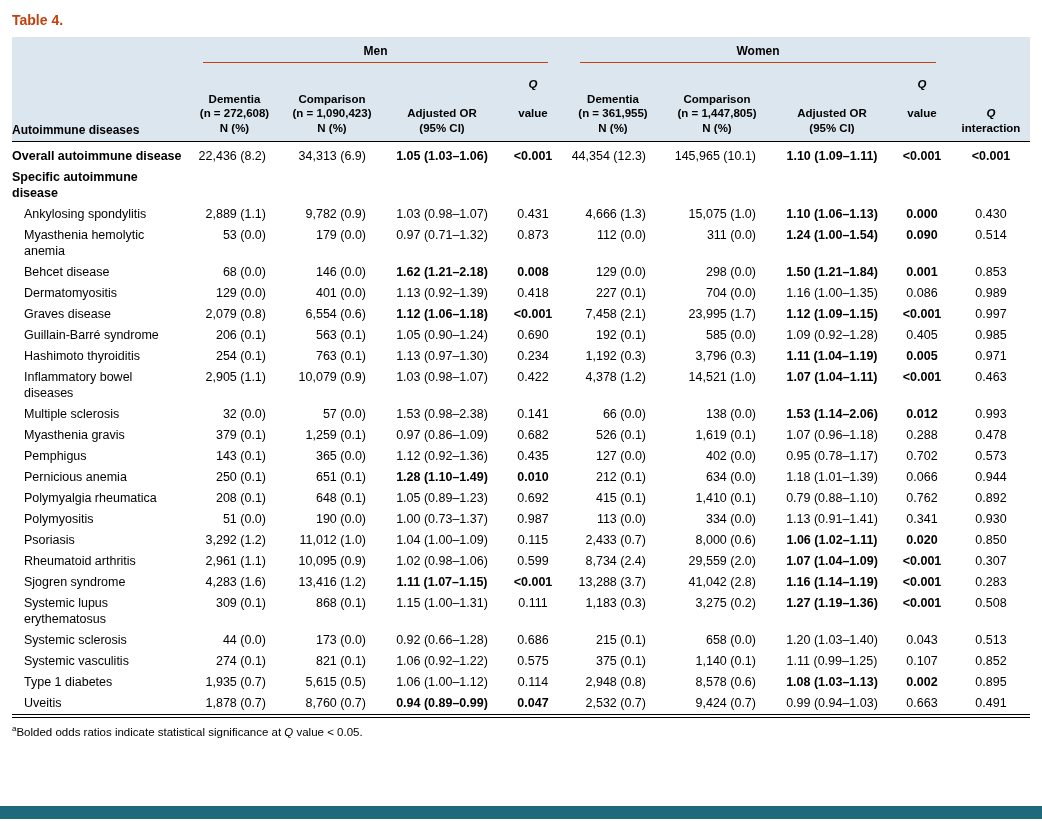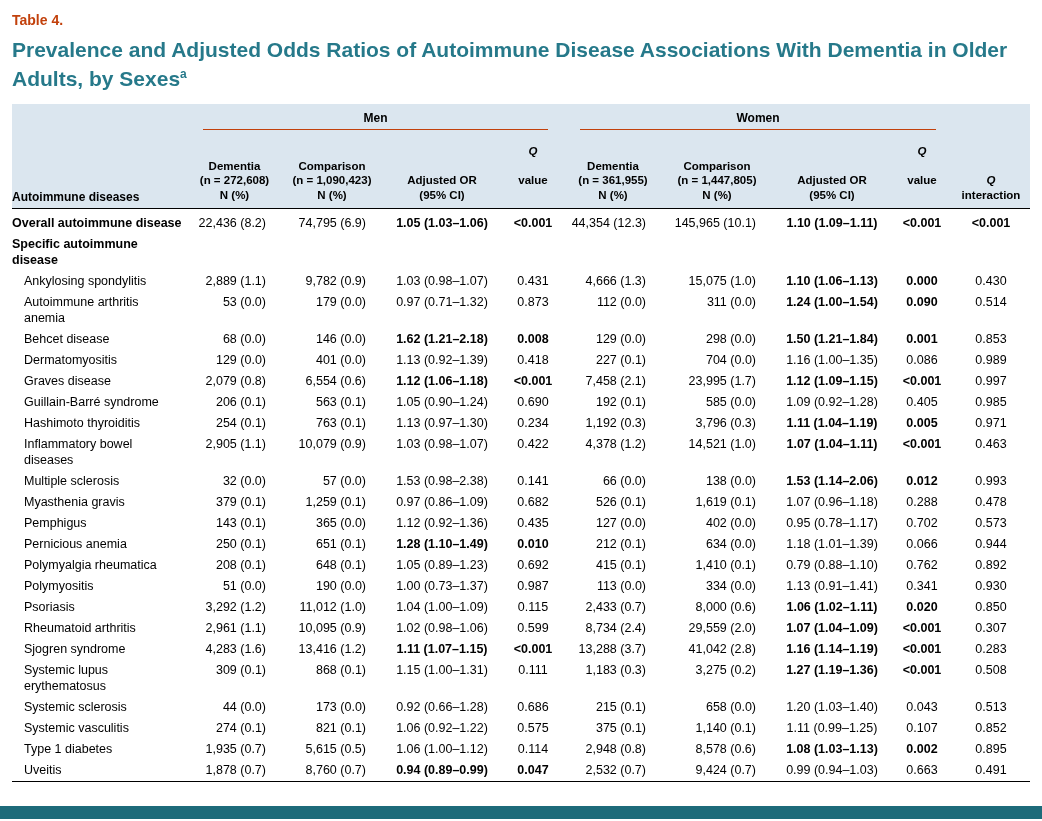--- a/index.html
+++ b/index.html
@@ -50,21 +50,20 @@
     background:#1d6b7a;
   }
 </style>
 </head>
 <body>
 
 <div class="page">
 
   <div class="table-label">Table 4.</div>
 
-  <h1 class="title"><span>Prevalence and Adjusted Odds Ratios of Autoimmune Disease Associations With Dementia in Older Adults, by Sexes</span><sup>a</sup></h1>
 
   <table class="tbl">
     <colgroup>
       <col style="width:175px">
         <col style="width:95px">
         <col style="width:100px">
         <col style="width:120px">
         <col style="width:62px">
       <col style="width:98px">
         <col style="width:110px">
@@ -110,21 +109,21 @@
         <th class="sub">
           <span class="blk i">Q</span>
           <span class="blk">value</span>
         </th>
       </tr>
     </thead>
     <tbody>
         <tr>
           <td class="name b">Overall autoimmune disease</td>
           <td class="num">22,436 (8.2)</td>
-          <td class="num">74,795 (6.9)</td>
+          <td class="num">34,313 (6.9)</td>
           <td class="or b">1.05 (1.03–1.06)</td>
           <td class="qv b">&lt;0.001</td>
           <td class="num">44,354 (12.3)</td>
           <td class="num">145,965 (10.1)</td>
           <td class="or b">1.10 (1.09–1.11)</td>
           <td class="qv b">&lt;0.001</td>
           <td class="qv b">&lt;0.001</td>
         </tr>
         <tr>
           <td class="name b">Specific autoimmune
@@ -145,21 +144,21 @@
           <td class="num">9,782 (0.9)</td>
           <td class="or">1.03 (0.98–1.07)</td>
           <td class="qv">0.431</td>
           <td class="num">4,666 (1.3)</td>
           <td class="num">15,075 (1.0)</td>
           <td class="or b">1.10 (1.06–1.13)</td>
           <td class="qv b">0.000</td>
           <td class="qv">0.430</td>
         </tr>
         <tr>
-          <td class="name ind">Autoimmune arthritis
+          <td class="name ind">Myasthenia hemolytic
 anemia</td>
           <td class="num">53 (0.0)</td>
           <td class="num">179 (0.0)</td>
           <td class="or">0.97 (0.71–1.32)</td>
           <td class="qv">0.873</td>
           <td class="num">112 (0.0)</td>
           <td class="num">311 (0.0)</td>
           <td class="or b">1.24 (1.00–1.54)</td>
           <td class="qv b">0.090</td>
           <td class="qv">0.514</td>
@@ -402,16 +401,17 @@
           <td class="qv b">0.047</td>
           <td class="num">2,532 (0.7)</td>
           <td class="num">9,424 (0.7)</td>
           <td class="or">0.99 (0.94–1.03)</td>
           <td class="qv">0.663</td>
           <td class="qv">0.491</td>
         </tr>
       </tbody>
   </table>
 
+  <p class="footnote"><sup>a</sup><span>Bolded odds ratios indicate statistical significance at </span><i>Q</i><span> value &lt; 0.05.</span></p>
 
 </div>
 
 <div class="bottom-bar"></div>
 
 </body></html>

